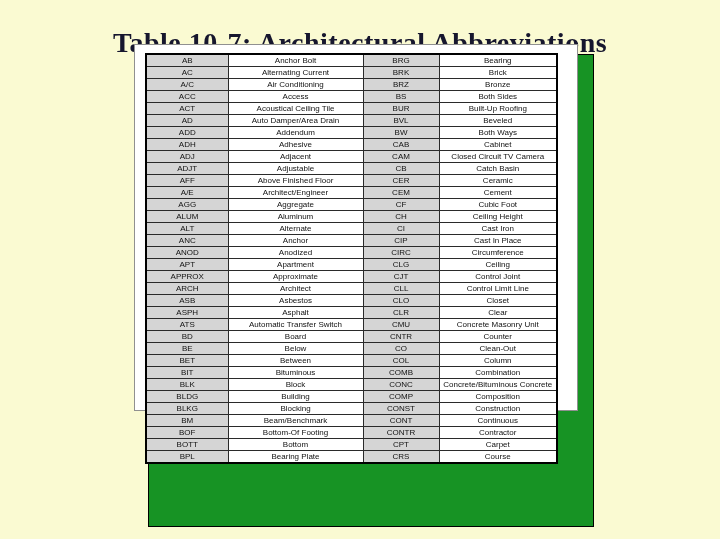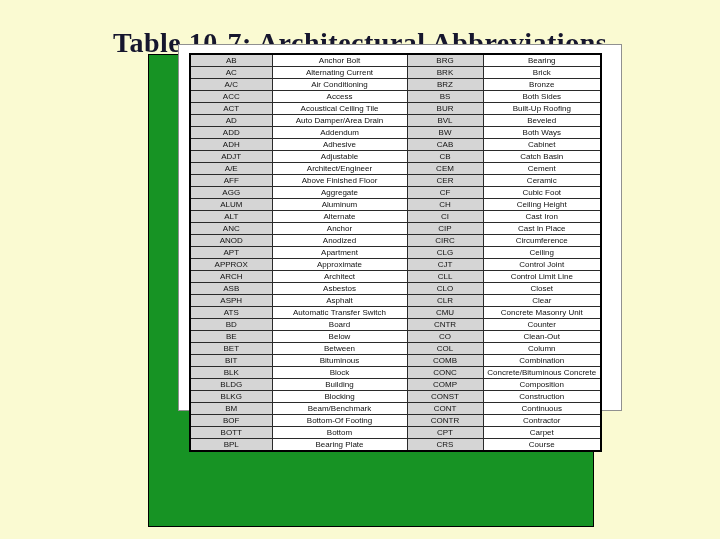--- a/index.html
+++ b/index.html
@@ -35,21 +35,20 @@
   }
   .white-panel {
     position: absolute;
     left: 134px;
     top: 44px;
     width: 444px;
     height: 367px;
     background: #ffffff;
     border: 1px solid #909090;
     box-sizing: border-box;
-    margin-left: 44px;
   }
   table.abbr-table {
     position: absolute;
     left: 10px;
     top: 8px;
     width: 411px;
     border-collapse: collapse;
     table-layout: fixed;
     border: 2px solid #000;
   }
@@ -130,38 +129,44 @@
           <td class="abbr">BW</td>
           <td class="def">Both Ways</td>
         </tr>
         <tr>
           <td class="abbr">ADH</td>
           <td class="def">Adhesive</td>
           <td class="abbr">CAB</td>
           <td class="def">Cabinet</td>
         </tr>
         <tr>
+          <td class="abbr">ADJ</td>
+          <td class="def">Adjacent</td>
+          <td class="abbr">CAM</td>
+          <td class="def">Closed Circuit TV Camera</td>
+        </tr>
+        <tr>
           <td class="abbr">ADJT</td>
           <td class="def">Adjustable</td>
           <td class="abbr">CB</td>
           <td class="def">Catch Basin</td>
         </tr>
         <tr>
+          <td class="abbr">AFF</td>
+          <td class="def">Above Finished Floor</td>
+          <td class="abbr">CER</td>
+          <td class="def">Ceramic</td>
+        </tr>
+        <tr>
           <td class="abbr">A/E</td>
           <td class="def">Architect/Engineer</td>
           <td class="abbr">CEM</td>
           <td class="def">Cement</td>
         </tr>
         <tr>
-          <td class="abbr">AFF</td>
-          <td class="def">Above Finished Floor</td>
-          <td class="abbr">CER</td>
-          <td class="def">Ceramic</td>
-        </tr>
-        <tr>
           <td class="abbr">AGG</td>
           <td class="def">Aggregate</td>
           <td class="abbr">CF</td>
           <td class="def">Cubic Foot</td>
         </tr>
         <tr>
           <td class="abbr">ALUM</td>
           <td class="def">Aluminum</td>
           <td class="abbr">CH</td>
           <td class="def">Ceiling Height</td>

